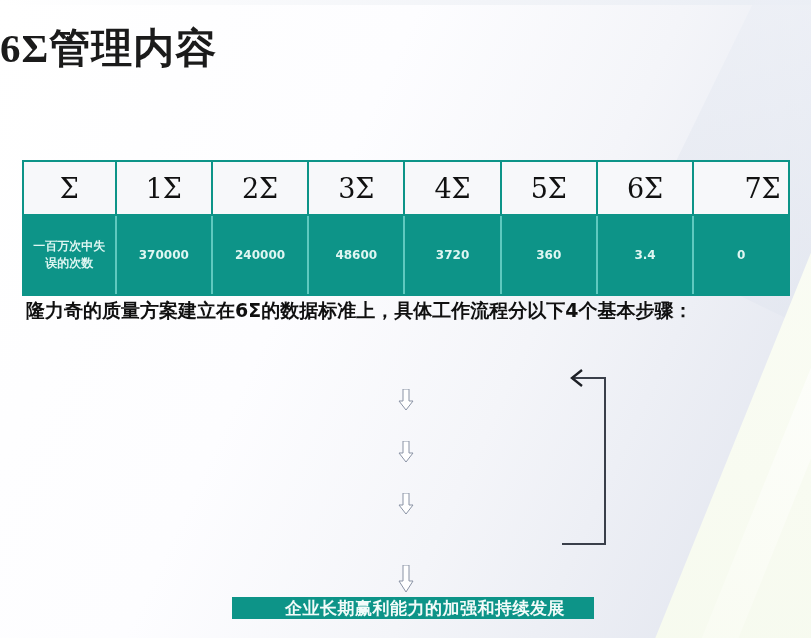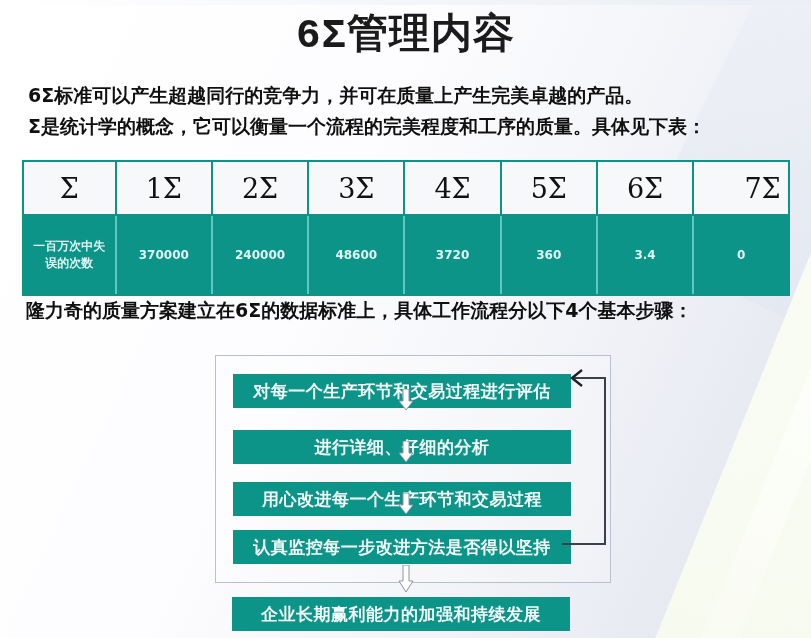--- a/index.html
+++ b/index.html
@@ -55,28 +55,28 @@
     position: absolute;
     left: 0; top: 0;
     width: 811px; height: 5px;
     background: linear-gradient(90deg,#ffffff 0%, #f2f4f8 60%, #e9edf4 100%);
   }
 
   
   .title {
     position: absolute;
     left: 0;
-    top: 6px;
+    top: 21px;
     width: 811px;
-    text-align: center;
+    text-align: left;
     font-size: 41px;
     font-weight: 700;
     letter-spacing: 1px;
     color: #1b1b1b;
-    font-family: Liberation Mono, monospace;
+    font-family: Liberation Serif, serif;
   }
 
   
   .intro {
     position: absolute;
     left: 28px;
     top: 80px;
     width: 760px;
     color: #101010;
     font-size: 19px;
@@ -169,30 +169,31 @@
   .fb1 { top: 18px; }
   .fb2 { top: 74px; }
   .fb3 { top: 126px; }
   .fb4 { top: 174px; }
 
   .final-box {
     position: absolute;
     left: 232px;
     top: 597px;
     width: 338px;
-    height: 34px;
+    height: 22px;
     background: #0d9488;
     color: #f2fbf9;
     font-size: 17px;
     font-weight: 700;
     display: flex;
     align-items: center;
     justify-content: center;
     letter-spacing: .5px;
     white-space: nowrap;
+    padding-left: 24px;
   }
 
   
   .down-arrow {
     position: absolute;
     left: 398px;
     width: 16px;
     height: 22px;
   }
   .da1 { top: 389px; }
@@ -208,24 +209,20 @@
 
 <div id="slide">
 
   <div class="topbar"></div>
   <div class="swoosh swoosh-c"></div>
   <div class="swoosh swoosh-a"></div>
   <div class="swoosh swoosh-b"></div>
 
   <div class="title">6Σ管理内容</div>
 
-  <div class="intro">
-    <div class="intro-line">6Σ标准可以产生超越同行的竞争力，并可在质量上产生完美卓越的产品。</div>
-    <div class="intro-line">Σ是统计学的概念，它可以衡量一个流程的完美程度和工序的质量。具体见下表：</div>
-  </div>
 
   <div class="table-wrap">
     <table class="sigma-table">
       <colgroup>
         <col style="width:12.0%">
           <col style="width:12.6%">
           <col style="width:12.6%">
           <col style="width:12.6%">
         <col style="width:12.6%">
           <col style="width:12.6%">
@@ -254,26 +251,20 @@
           <td>360</td>
           <td>3.4</td>
           <td>0</td>
         </tr>
       </tbody>
     </table>
   </div>
 
   <div class="mid-text">隆力奇的质量方案建立在6Σ的数据标准上，具体工作流程分以下4个基本步骤：</div>
 
-  <div class="flow">
-    <div class="flow-box fb1">对每一个生产环节和交易过程进行评估</div>
-    <div class="flow-box fb2">进行详细、仔细的分析</div>
-    <div class="flow-box fb3">用心改进每一个生产环节和交易过程</div>
-    <div class="flow-box fb4">认真监控每一步改进方法是否得以坚持</div>
-  </div>
 
   <svg class="down-arrow da1" viewBox="0 0 16 22">
     <polygon points="5,0 11,0 11,12 15,12 8,21 1,12 5,12" fill="#ffffff" stroke="#8a93a5" stroke-width="1"></polygon>
   </svg>
   <svg class="down-arrow da2" viewBox="0 0 16 22">
     <polygon points="5,0 11,0 11,12 15,12 8,21 1,12 5,12" fill="#ffffff" stroke="#8a93a5" stroke-width="1"></polygon>
   </svg>
   <svg class="down-arrow da3" viewBox="0 0 16 22">
     <polygon points="5,0 11,0 11,12 15,12 8,21 1,12 5,12" fill="#ffffff" stroke="#8a93a5" stroke-width="1"></polygon>
   </svg>

